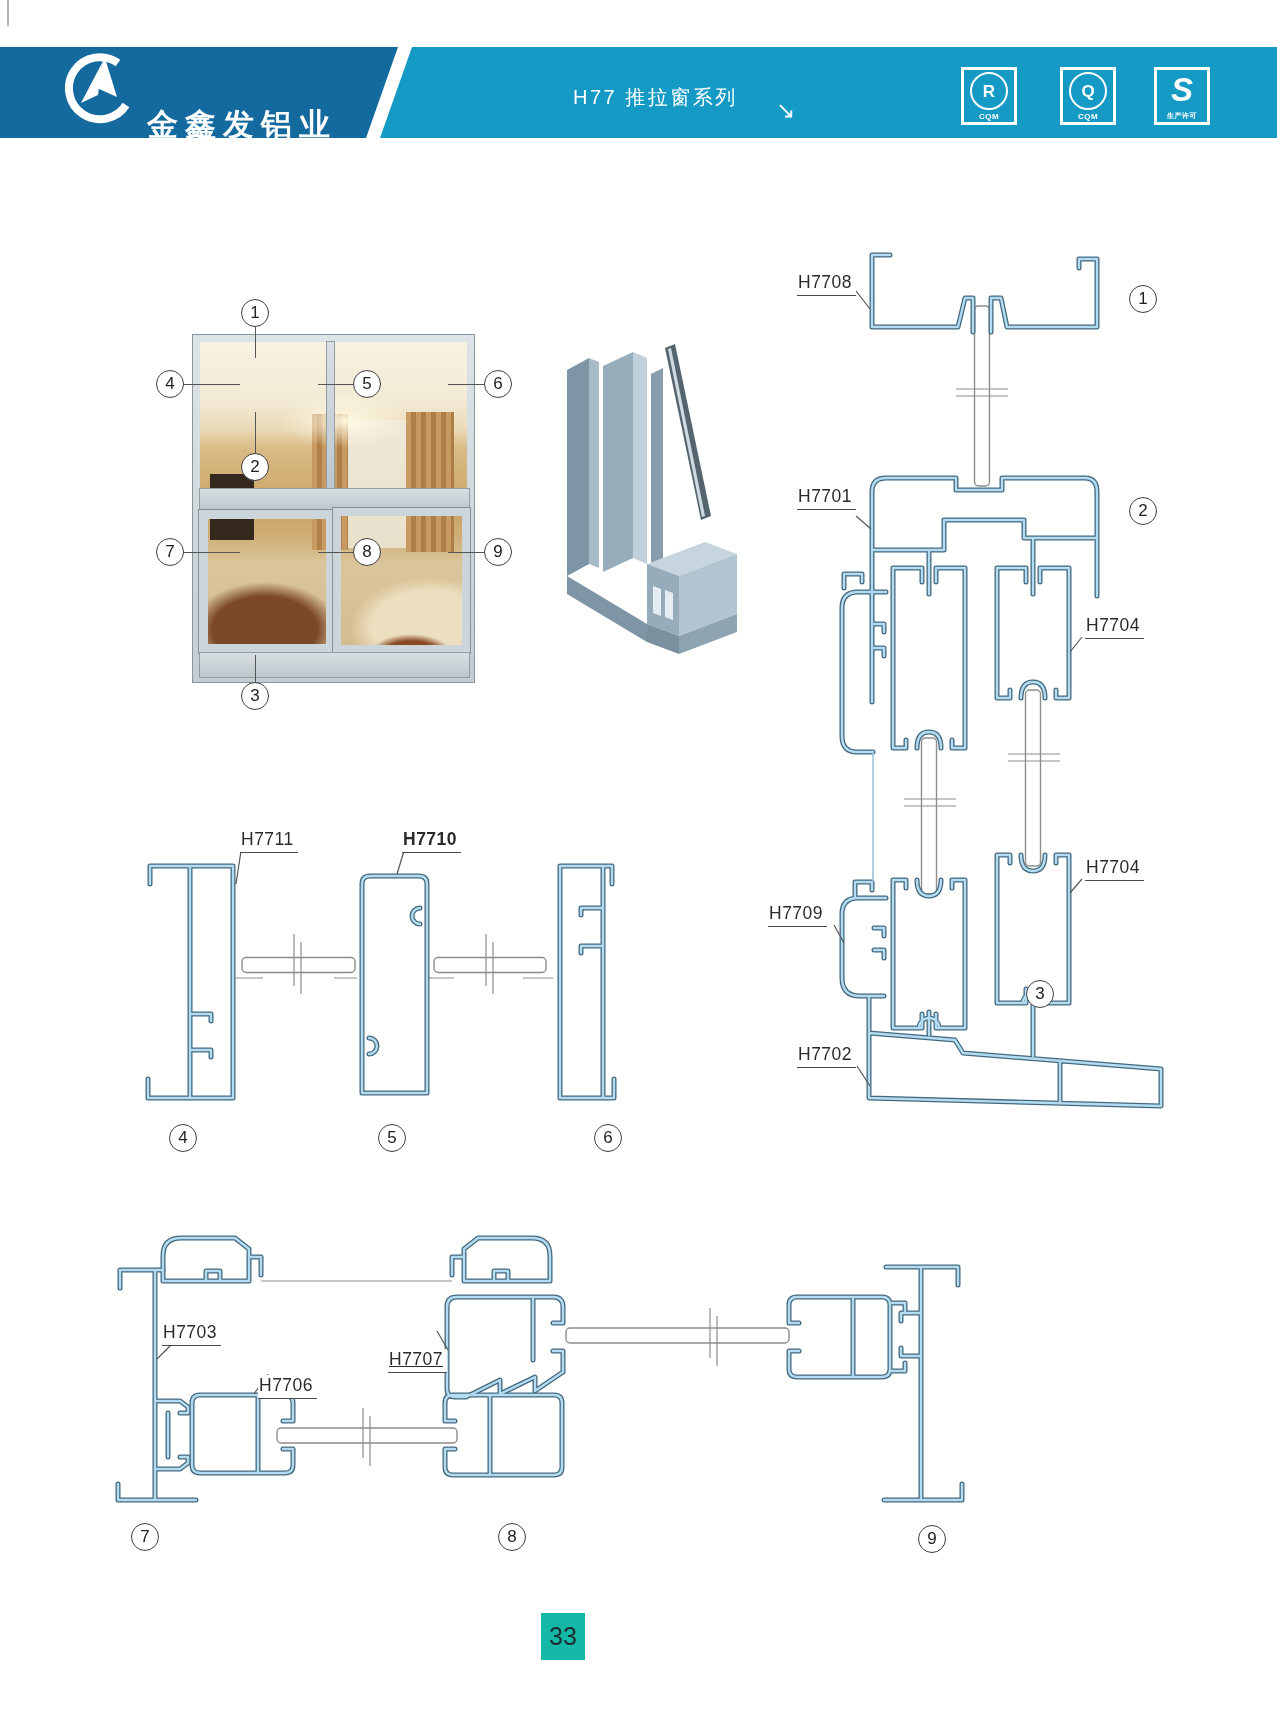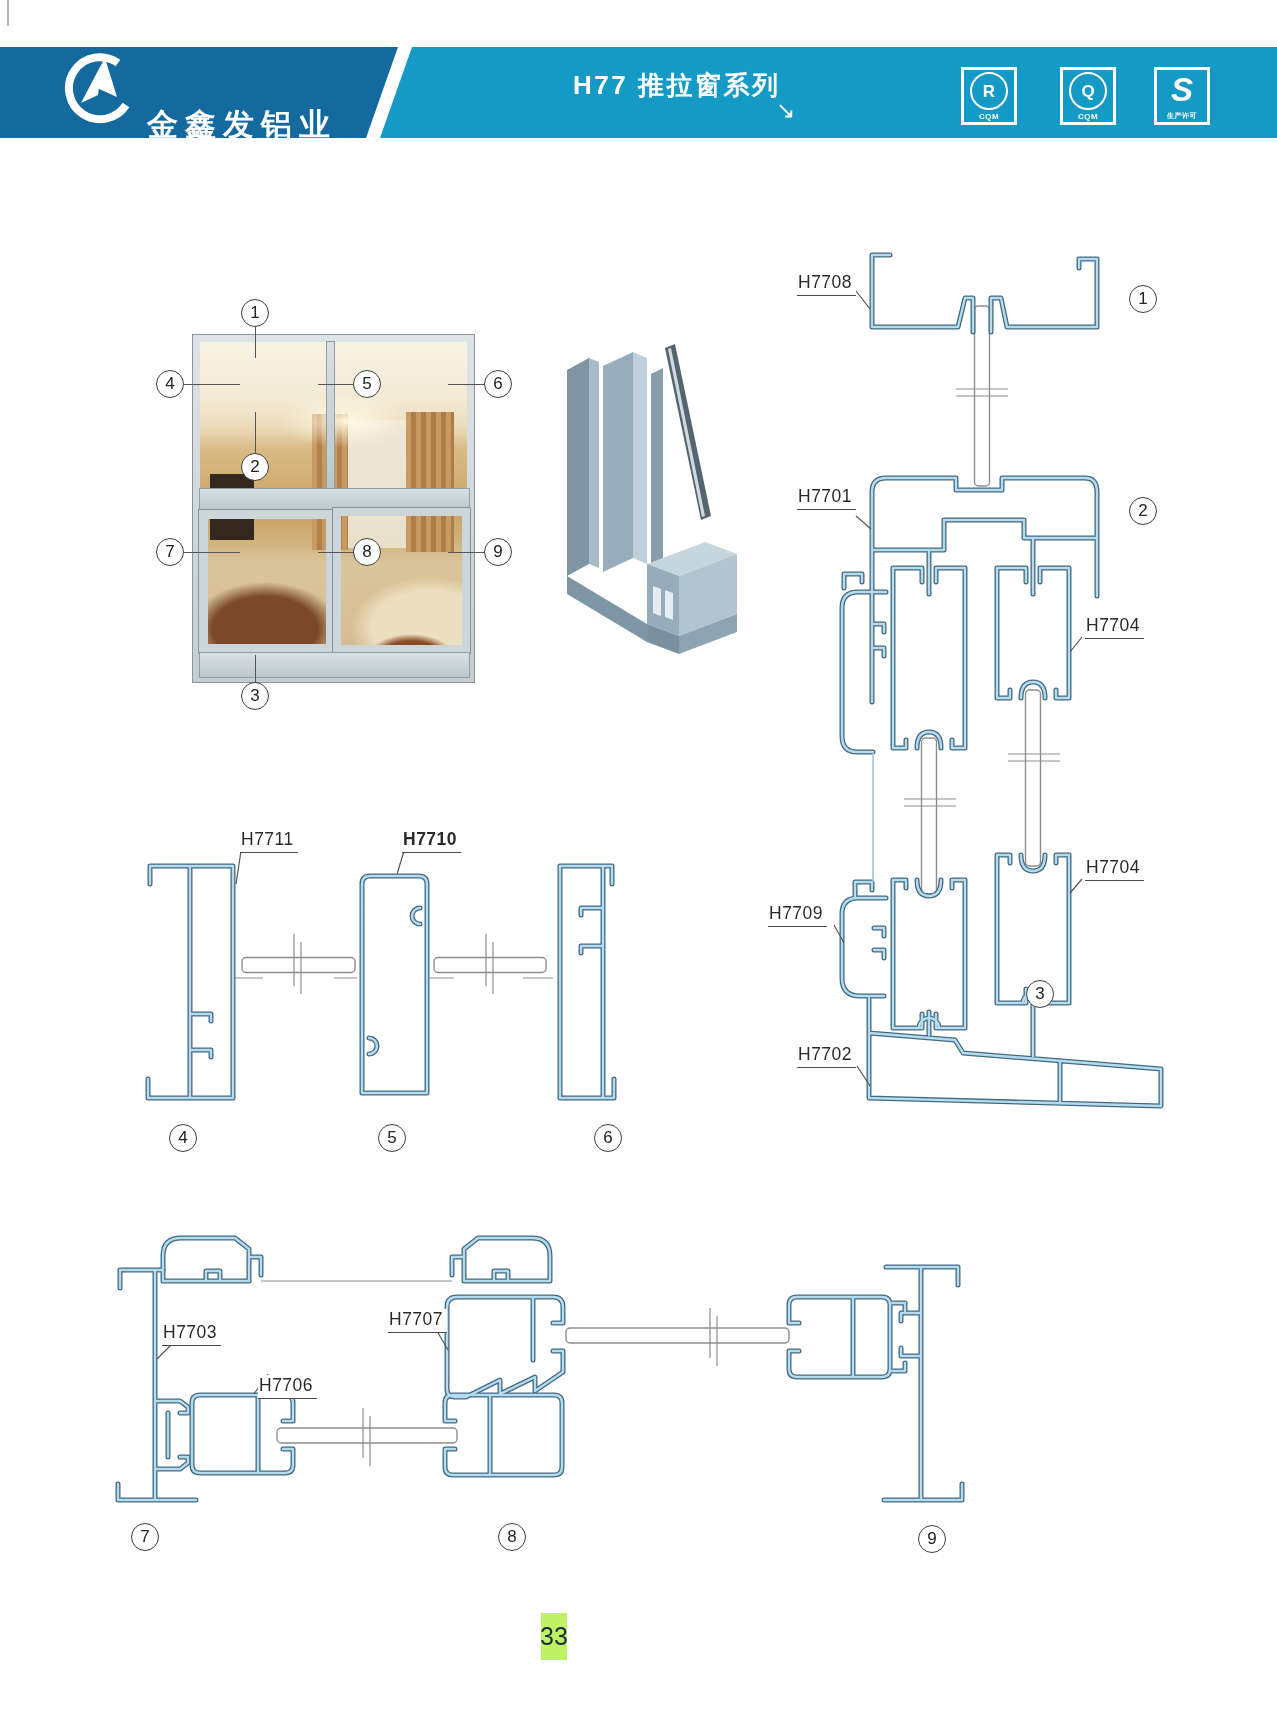--- a/index.html
+++ b/index.html
@@ -5,21 +5,21 @@
   html,body{margin:0;padding:0;background:#e8e8e8;font-family:"Liberation Sans",sans-serif;}
   .page{position:relative;width:1277px;height:1721px;background:#ffffff;margin:0 auto;overflow:hidden;}
   .abs{position:absolute;}
 
   
   .hdr{position:absolute;left:0;top:47px;width:1277px;height:91px;}
   .hdr-dark{position:absolute;inset:0;background:#14699f;clip-path:polygon(0 0,398px 0,366px 100%,0 100%);}
   .hdr-light{position:absolute;inset:0;background:#159ac6;clip-path:polygon(412px 0,100% 0,100% 100%,380px 100%);}
   .logo-cn{position:absolute;left:147px;top:57px;font-size:31px;font-weight:bold;color:#fff;letter-spacing:7px;}
   .logo-en{position:absolute;left:149px;top:98px;font-size:14.5px;font-weight:bold;color:#fff;letter-spacing:1.5px;}
-  .hdr-title{position:absolute;left:573px;top:68px;font-size:26px;color:#fff;letter-spacing:2.5px;font-weight:700;}
+  .hdr-title{position:absolute;left:573px;top:84px;font-size:20px;color:#fff;letter-spacing:2.5px;font-weight:400;}
   .hdr-arrow{position:absolute;left:776px;top:97px;font-size:23px;color:#fff;}
   .badge{position:absolute;top:67px;width:56px;height:58px;border:3px solid #fff;box-sizing:border-box;}
   .bcirc{width:38px;height:38px;border:2.5px solid #fff;border-radius:50%;margin:2px auto 0;text-align:center;line-height:36px;font-weight:bold;color:#fff;font-size:17px;box-sizing:border-box;}
   .bsub{position:absolute;bottom:1px;left:0;width:100%;text-align:center;font-size:8px;font-weight:bold;color:#fff;letter-spacing:.5px;}
   .bS{width:100%;text-align:center;font-size:33px;font-weight:bold;font-style:italic;color:#fff;line-height:40px;}
   .tick{position:absolute;left:7px;top:0;width:2px;height:26px;background:#aeb6ba;}
 
   
   .photo{position:absolute;left:192px;top:334px;width:283px;height:349px;background:linear-gradient(180deg,#dde4e7,#c3cdd2);border:1px solid #8a969c;box-sizing:border-box;}
   .scene{position:absolute;left:7px;top:7px;width:267px;height:335px;
@@ -46,21 +46,21 @@
   .lt{stroke:#b3dcf2;stroke-width:2.4;fill:none;stroke-linejoin:round;stroke-linecap:round;}
   .th{stroke:#9cc6de;stroke-width:1.6;fill:none;}
   .gl{stroke:#8d8d8d;stroke-width:1.4;fill:#ffffff;}
   .gln{stroke:#8d8d8d;stroke-width:1.2;fill:none;}
   .ld{stroke:#555555;stroke-width:1.2;fill:none;}
 
   .plabel{position:absolute;font-size:17.5px;color:#2a2a2a;border-bottom:1.5px solid #4a4a4a;padding:0 4px 2px 1px;letter-spacing:.5px;background:#fff;}
   .co{position:absolute;width:28px;height:28px;border:1.6px solid #3e3e3e;border-radius:50%;background:#fff;display:flex;align-items:center;justify-content:center;font-size:17px;color:#222;box-sizing:border-box;}
   .ln{position:absolute;background:#555;}
 
-  .pagenum{position:absolute;left:541px;top:1613px;width:26px;height:47px;background:#bef264;display:flex;align-items:center;justify-content:center;font-size:25px;color:#1d2b33;}
+  .pagenum{position:absolute;left:541px;top:1613px;width:44px;height:47px;background:#14b8a6;display:flex;align-items:center;justify-content:center;font-size:25px;color:#1d2b33;}
 </style>
 </head>
 <body>
 
 <div class="page">
   <div class="tick"></div>
 
   <div class="hdr">
     <div class="hdr-dark"></div>
     <div class="hdr-light"></div>
@@ -251,21 +251,21 @@
   <div class="plabel" style="left:797px;top:272px;text-align:center;">H7708</div>
   <div class="plabel" style="left:797px;top:486px;">H7701</div>
   <div class="plabel" style="left:1085px;top:615px;">H7704</div>
   <div class="plabel" style="left:1085px;top:857px;">H7704</div>
   <div class="plabel" style="left:736px;top:903px;margin-left:32px;">H7709</div>
   <div class="plabel" style="left:797px;top:1044px;">H7702</div>
   <div class="plabel" style="left:240px;top:829px;">H7711</div>
   <div class="plabel" style="left:402px;top:829px;font-weight:bold;">H7710</div>
   <div class="plabel" style="left:162px;top:1322px;">H7703</div>
   <div class="plabel" style="left:258px;top:1352px;margin-top:23px;">H7706</div>
-  <div class="plabel" style="left:388px;top:1309px;">H7707</div>
+  <div class="plabel" style="left:388px;top:1349px;text-decoration:underline;">H7707</div>
 
   <div class="co" style="left:1129px;top:285px;">1</div>
   <div class="co" style="left:1129px;top:497px;">2</div>
   <div class="co" style="left:1026px;top:980px;">3</div>
   <div class="co" style="left:169px;top:1124px;">4</div>
   <div class="co" style="left:378px;top:1124px;">5</div>
   <div class="co" style="left:594px;top:1124px;">6</div>
   <div class="co" style="left:131px;top:1523px;">7</div>
   <div class="co" style="left:498px;top:1523px;">8</div>
   <div class="co" style="left:918px;top:1525px;">9</div>

